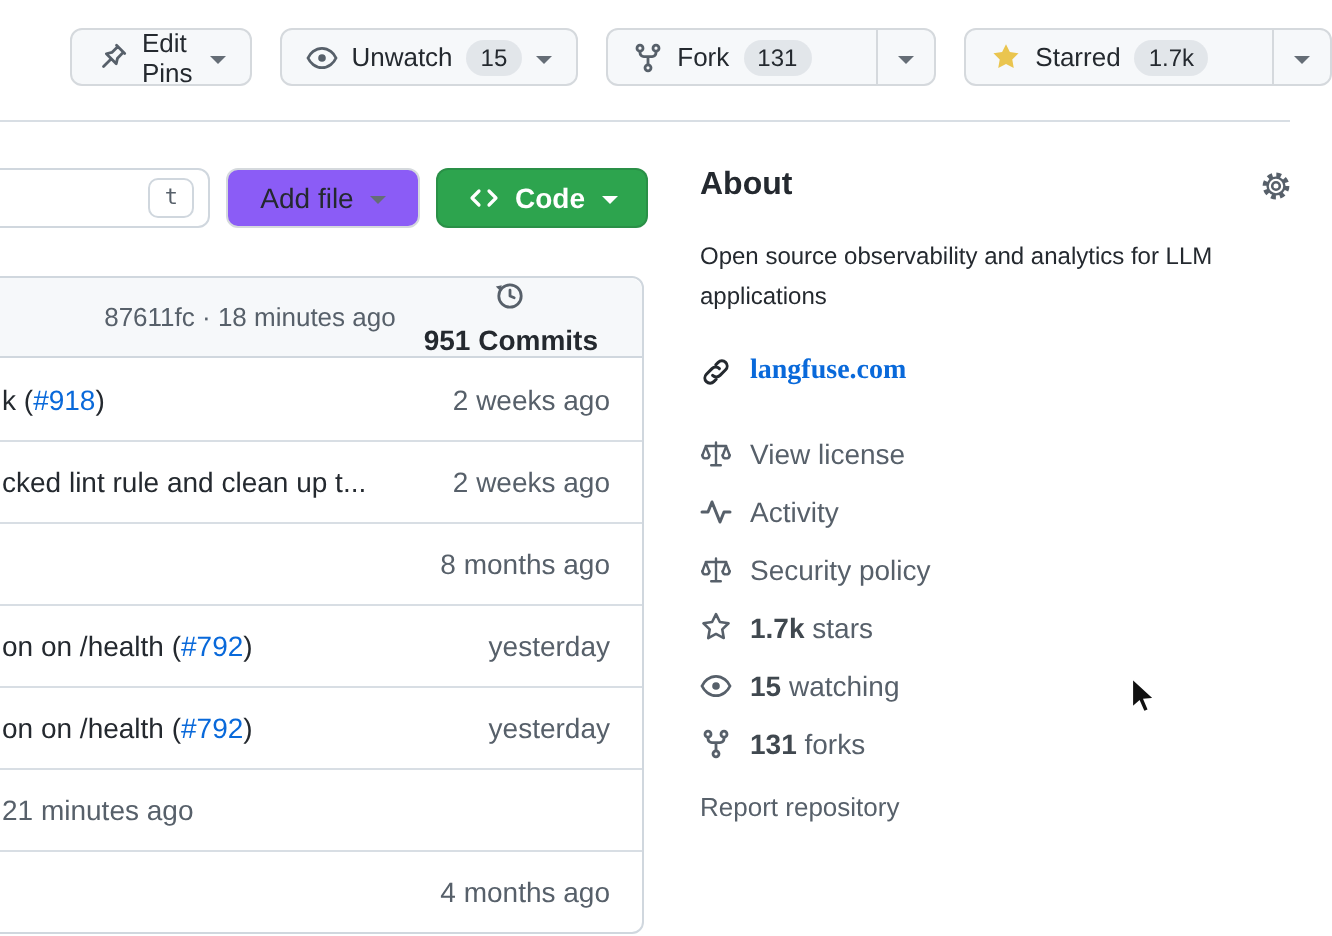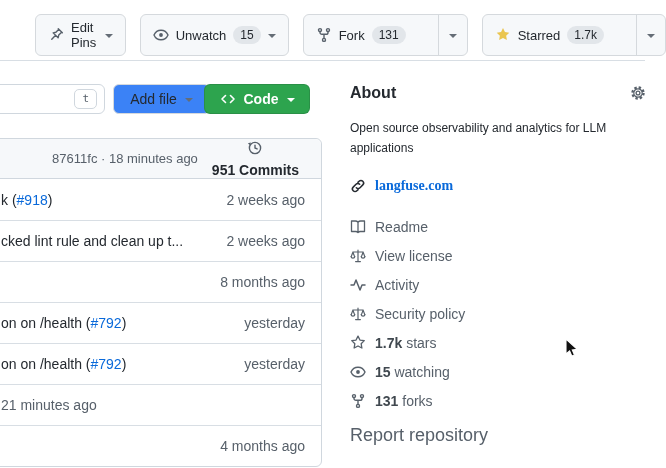--- a/index.html
+++ b/index.html
@@ -9,21 +9,21 @@
     background:#ffffff; color:#24292f;
     font-family:"Liberation Sans","DejaVu Sans",sans-serif;
     font-size:14px;
   }
   .icon { display:inline-flex; flex:none; }
   .icon svg { display:block; }
 
   
   .topbar { position:absolute; top:14px; left:35px; display:flex; gap:14px; align-items:center; }
   .btn, .btn-group {
-    height:42px; background:#f6f8fa; border:1px solid #d5d9dd; border-radius:6px;
+    height:29px; background:#f6f8fa; border:1px solid #d5d9dd; border-radius:6px;
     color:#24292f; font-size:13px; font-weight:500;
   }
   .btn { display:inline-flex; align-items:center; gap:7px; padding:0 12px; cursor:pointer; }
   .btn-group { display:inline-flex; align-items:stretch; padding:0;gap:20px; }
   .btn-group .main { display:flex; align-items:center; gap:7px; padding:0 12px; cursor:pointer; }
   .btn-group .caret-part { display:flex; align-items:center; padding:0 10px; border-left:1px solid #d5d9dd; cursor:pointer; }
   .count-badge {
     background:rgba(175,184,193,0.28); border-radius:10px; padding:1px 7px;
     font-size:12px; font-weight:500; line-height:16px; color:#24292f;
   }
@@ -38,26 +38,26 @@
     position:absolute; left:-42px; top:84px; width:147px; height:30px;
     border:1px solid #d0d7de; border-radius:6px; background:#fff;
     display:flex; align-items:center; justify-content:flex-end; padding-right:7px;
   }
   .kbd {
     border:1px solid #d0d7de; border-radius:5px; padding:0 7px; height:20px; line-height:18px;
     font-family:"DejaVu Sans Mono",monospace; font-size:11px; color:#57606a; background:#fff;
   }
   .add-file-btn {
     position:absolute; left:113px; top:84px; width:97px; height:30px;
-    background:#3b82f6; border:1px solid #d5d9dd; border-radius:6px;
+    background:#8b5cf6; border:1px solid #d5d9dd; border-radius:6px;
     display:flex; align-items:center; justify-content:center; gap:8px;
     font-size:14px; font-weight:500; cursor:pointer;
   }
   .code-btn {
-    position:absolute; left:204px; top:84px; width:106px; height:30px;
+    position:absolute; left:218px; top:84px; width:106px; height:30px;
     background:#2da44e; border:1px solid rgba(27,31,36,0.15); border-radius:6px;
     display:flex; align-items:center; justify-content:center; gap:8px;
     color:#fff; font-size:14px; font-weight:600; cursor:pointer;
   }
   .code-btn .caret { border-top-color:#fff; }
 
   
   .commit-table {
     position:absolute; left:-24px; top:138px; width:346px;
     border:1px solid #d0d7de; border-radius:6px; background:#fff;
@@ -86,21 +86,21 @@
   .about-title { font-size:16px; font-weight:600; }
   .gear { color:#57606a; cursor:pointer; }
   .about-desc { margin-top:16px; width:300px; font-size:12px; line-height:20px; color:#24292f; }
   .website { margin-top:20px; display:flex; align-items:center; gap:9px;font-family:Liberation Serif, serif; }
   .website .icon { color:#24292f; }
   .website a { font-size:14px; font-weight:600; color:#0969da; text-decoration:none; cursor:pointer; }
   .meta-list { margin-top:18px; }
   .meta-item { display:flex; align-items:center; gap:9px; height:29px; color:#57606a; font-size:14px; cursor:pointer; }
   .meta-item .icon { color:#57606a; }
   .meta-item b { font-weight:700; color:#40484f; }
-  .report { margin-top:10px; font-size:18px; color:#57606a; cursor:pointer; }
+  .report { margin-top:10px; font-size:13px; color:#57606a; cursor:pointer; }
 
   .cursor { position:absolute; left:565px; top:338px; pointer-events:none; }
 </style>
 </head>
 <body>
 
 <svg width="0" height="0" style="position:absolute" aria-hidden="true">
   <defs>
     <symbol id="i-pin" viewBox="0 0 16 16">
       <g transform="rotate(45 8 8)" fill="none" stroke="currentColor" stroke-width="1.4" stroke-linecap="round" stroke-linejoin="round">
@@ -280,28 +280,20 @@
         <svg width="16" height="16">
           <use href="#i-link"></use>
         </svg>
       </span>
     <a>langfuse.com</a>
   </div>
   <div class="meta-list">
     <div class="meta-item">
       <span class="icon">
           <svg width="16" height="16">
-            <use href="#i-book"></use>
-          </svg>
-        </span>
-      <span>Readme</span>
-    </div>
-    <div class="meta-item">
-      <span class="icon">
-          <svg width="16" height="16">
             <use href="#i-law"></use>
           </svg>
         </span>
       <span>View license</span>
     </div>
     <div class="meta-item">
       <span class="icon">
           <svg width="16" height="16">
             <use href="#i-pulse"></use>
           </svg>

